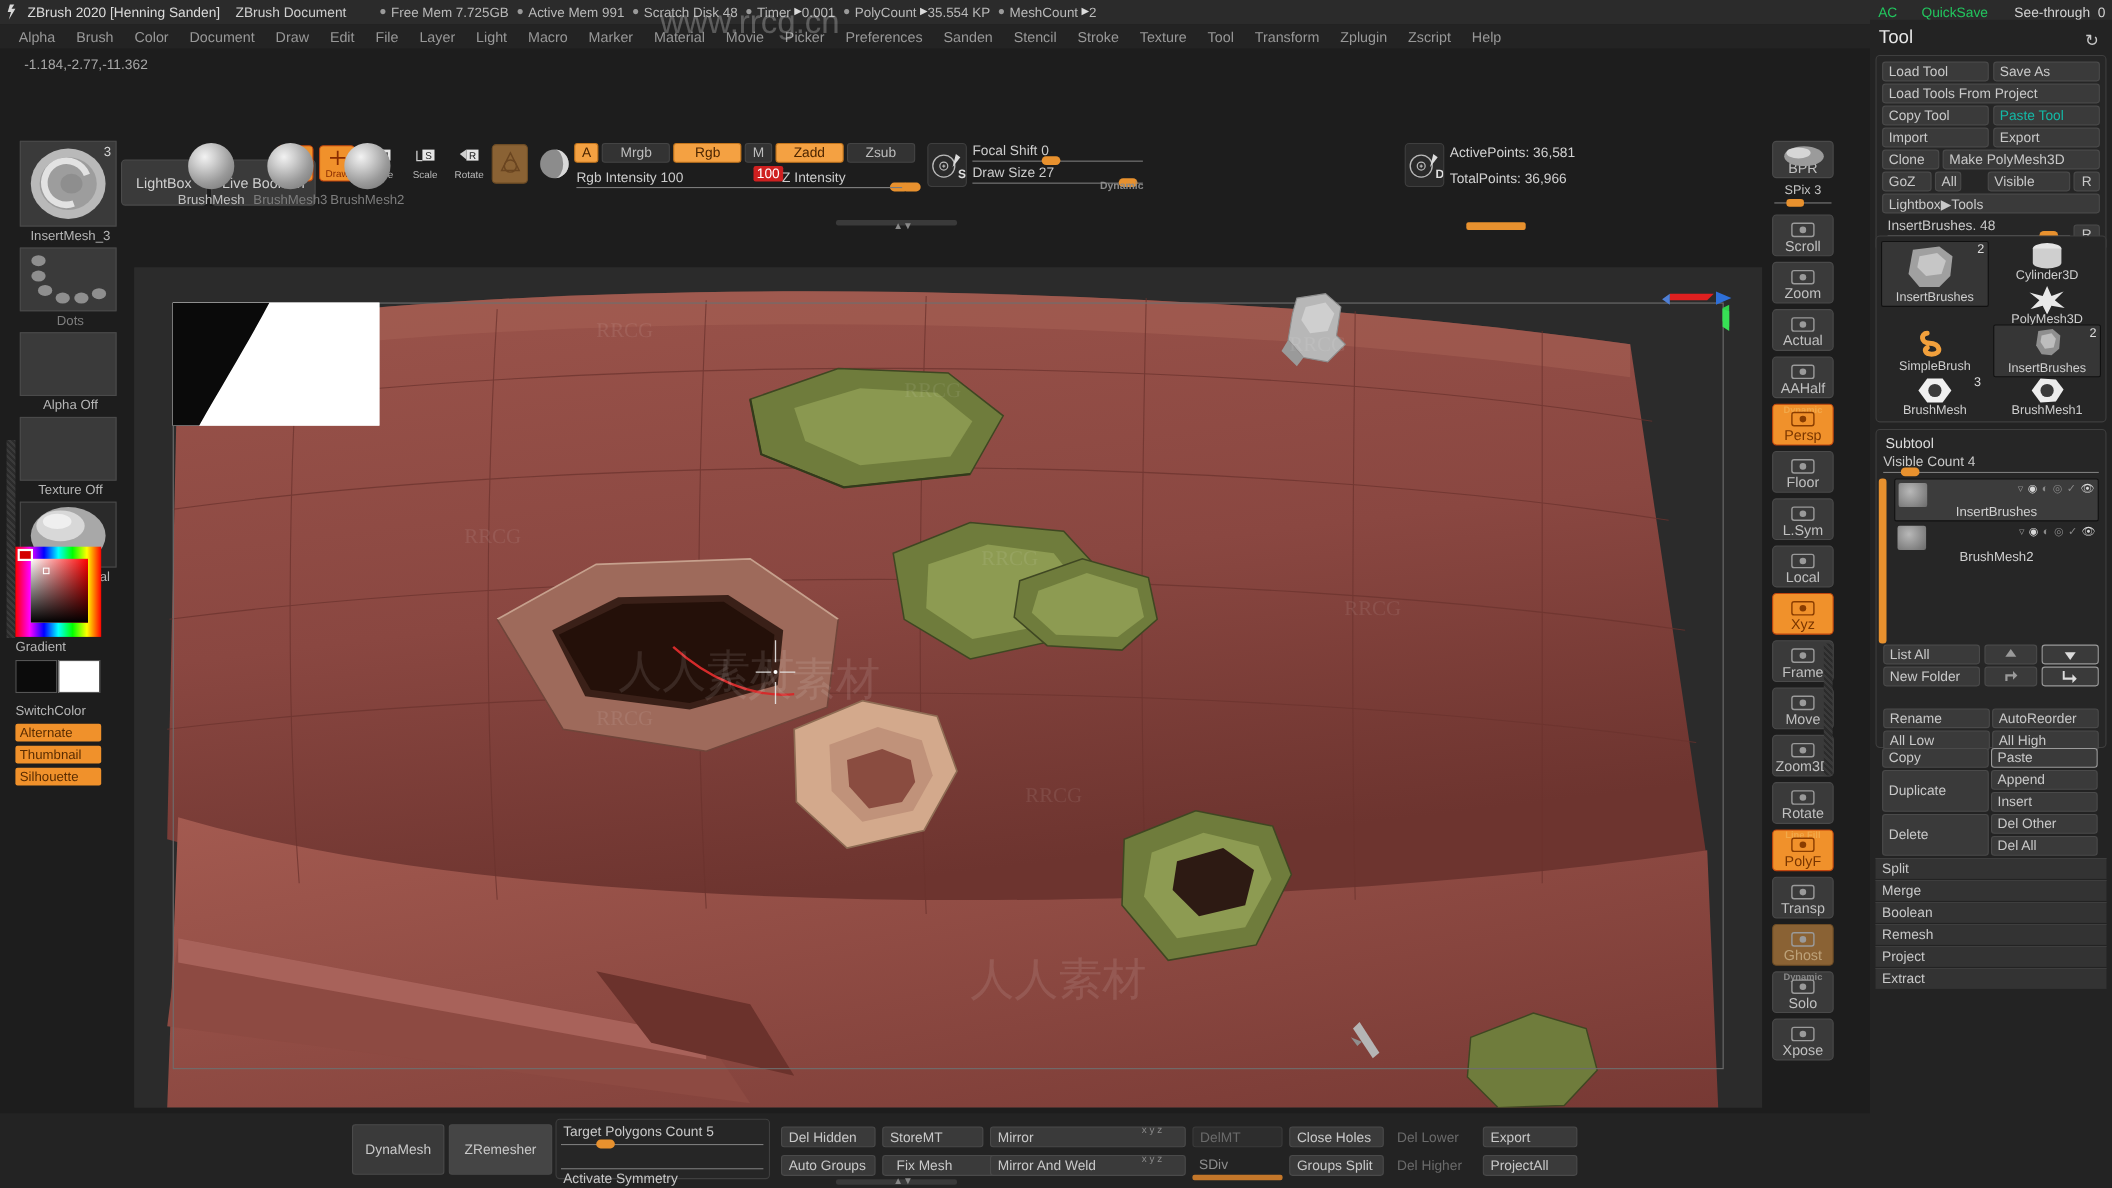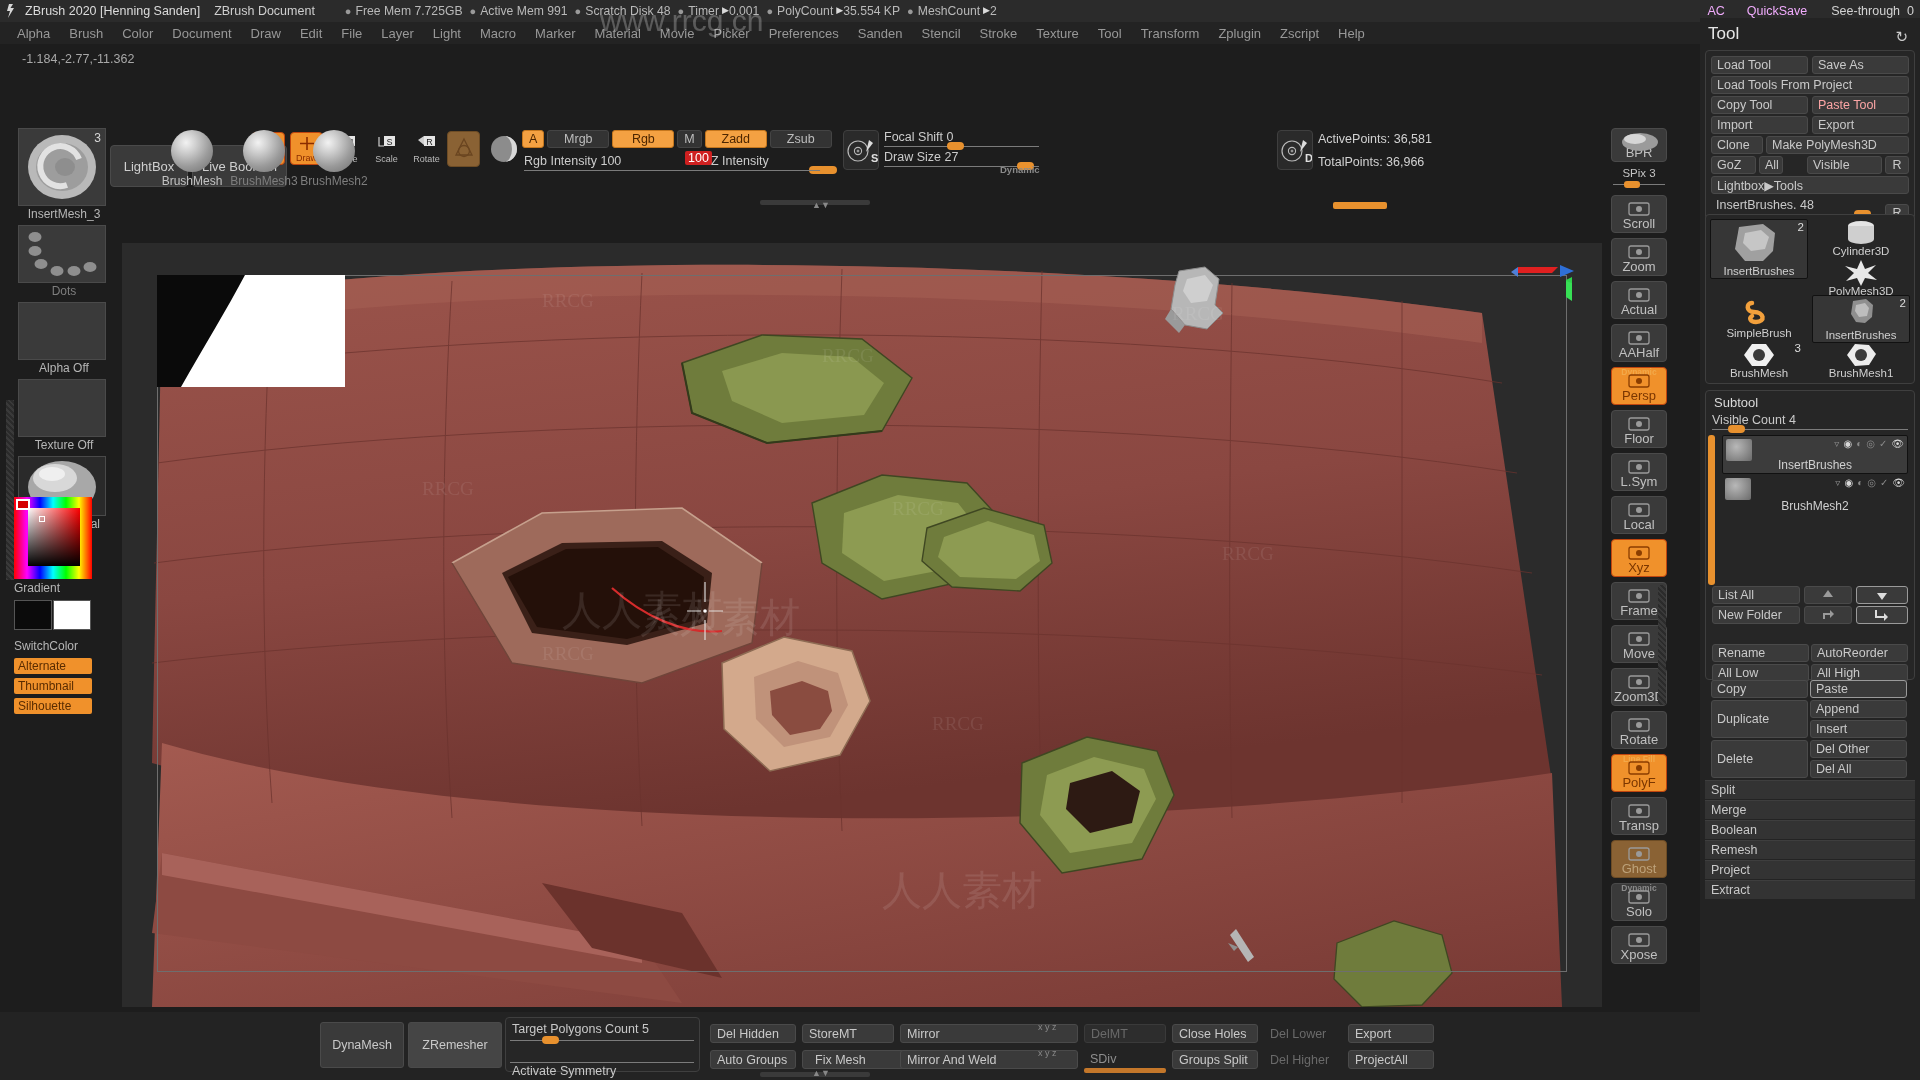--- a/index.html
+++ b/index.html
@@ -19,21 +19,21 @@
     font-size:12.5px; color:#cfcfcf; padding-left:4px;
   }
   .zlogo { width:16px; height:16px; margin-right:5px; position:relative; flex:0 0 auto;}
   .zlogo svg { display:block; }
   .tb-title { color:#dcdcdc; margin-right:14px; font-size:12.5px;}
   .tb-doc { color:#cfcfcf; margin-right:26px; font-size:12.5px;}
   .tb-stat { color:#b9b9b9; font-size:12.2px; margin-right:3px; white-space:nowrap;}
   .tb-dot { color:#9a9a9a; margin:0 4px; font-size:11px;}
   .tb-tri { display:inline-block; color:#dadada; font-size:9px; transform:translateY(-1px); }
   .tb-right { position:absolute; right:6px; top:0; height:22px; display:flex; align-items:center; }
-  .tb-right .item { margin-left:22px; font-size:12.5px; color:#f0abfc; }
+  .tb-right .item { margin-left:22px; font-size:12.5px; color:#22c55e; }
   .seethru { position:relative; margin-left:24px; display:flex; align-items:flex-start; }
   .seethru-lbl { font-size:12.5px; color:#d2d2d2; }
   .seethru-val { font-size:12.5px; color:#d2d2d2; margin-left:7px;}
   .seethru-track {
     position:absolute; left:0; top:15px; width:124px; height:2px; background:#8d8d8d;
   }
   .seethru-knob { position:absolute; left:0; top:12px; width:18px; height:8px;
      background:#e8912e; border-radius:4px; }
 
   .winbtns { position:absolute; right:4px; top:26px; display:flex; gap:10px; }
@@ -184,21 +184,21 @@
 
   
   .toolpanel { position:absolute; left:1700px; top:18px; width:220px; height:1062px;
      background:#232323; }
   .tp-title { position:absolute; left:8px; top:6px; font-size:17px; color:#e6e6e6;}
   .tp-refresh { position:absolute; right:12px; top:10px; color:#c9c9c9; font-size:15px;}
   .tp-box { position:absolute; left:5px; border:1px solid #3f3f3f; border-radius:4px; background:#262626;}
   .tpbtn { background:#3a3a3a; border:1px solid #4a4a4a; border-radius:3px;
      font-size:12.5px; color:#c9c9c9; display:flex; align-items:center; padding-left:5px;
      height:18px; position:absolute;}
-  .tpbtn.dim { color:#fca5a5; }
+  .tpbtn.dim { color:#14b8a6; }
   .tpbtn.sel { border-color:#9a9a9a;}
   .tpbtn.center { justify-content:center; padding-left:0;}
   .tp-slider-lbl { position:absolute; font-size:12.5px; color:#c9c9c9;}
   .tp-thumb { position:absolute; border:1px solid #4a4a4a; background:#2f2f2f; border-radius:2px;}
   .tp-thumb.sel { border-color:#111; background:#363636;}
   .tp-thumb .tlbl { position:absolute; bottom:1px; left:0; right:0; text-align:center;
      font-size:11.5px; color:#cfcfcf;}
   .tp-thumb .tbadge { position:absolute; right:3px; top:1px; font-size:11.5px; color:#dedede;}
 
   .st-row { position:absolute; left:0; width:168px; height:39px; }

